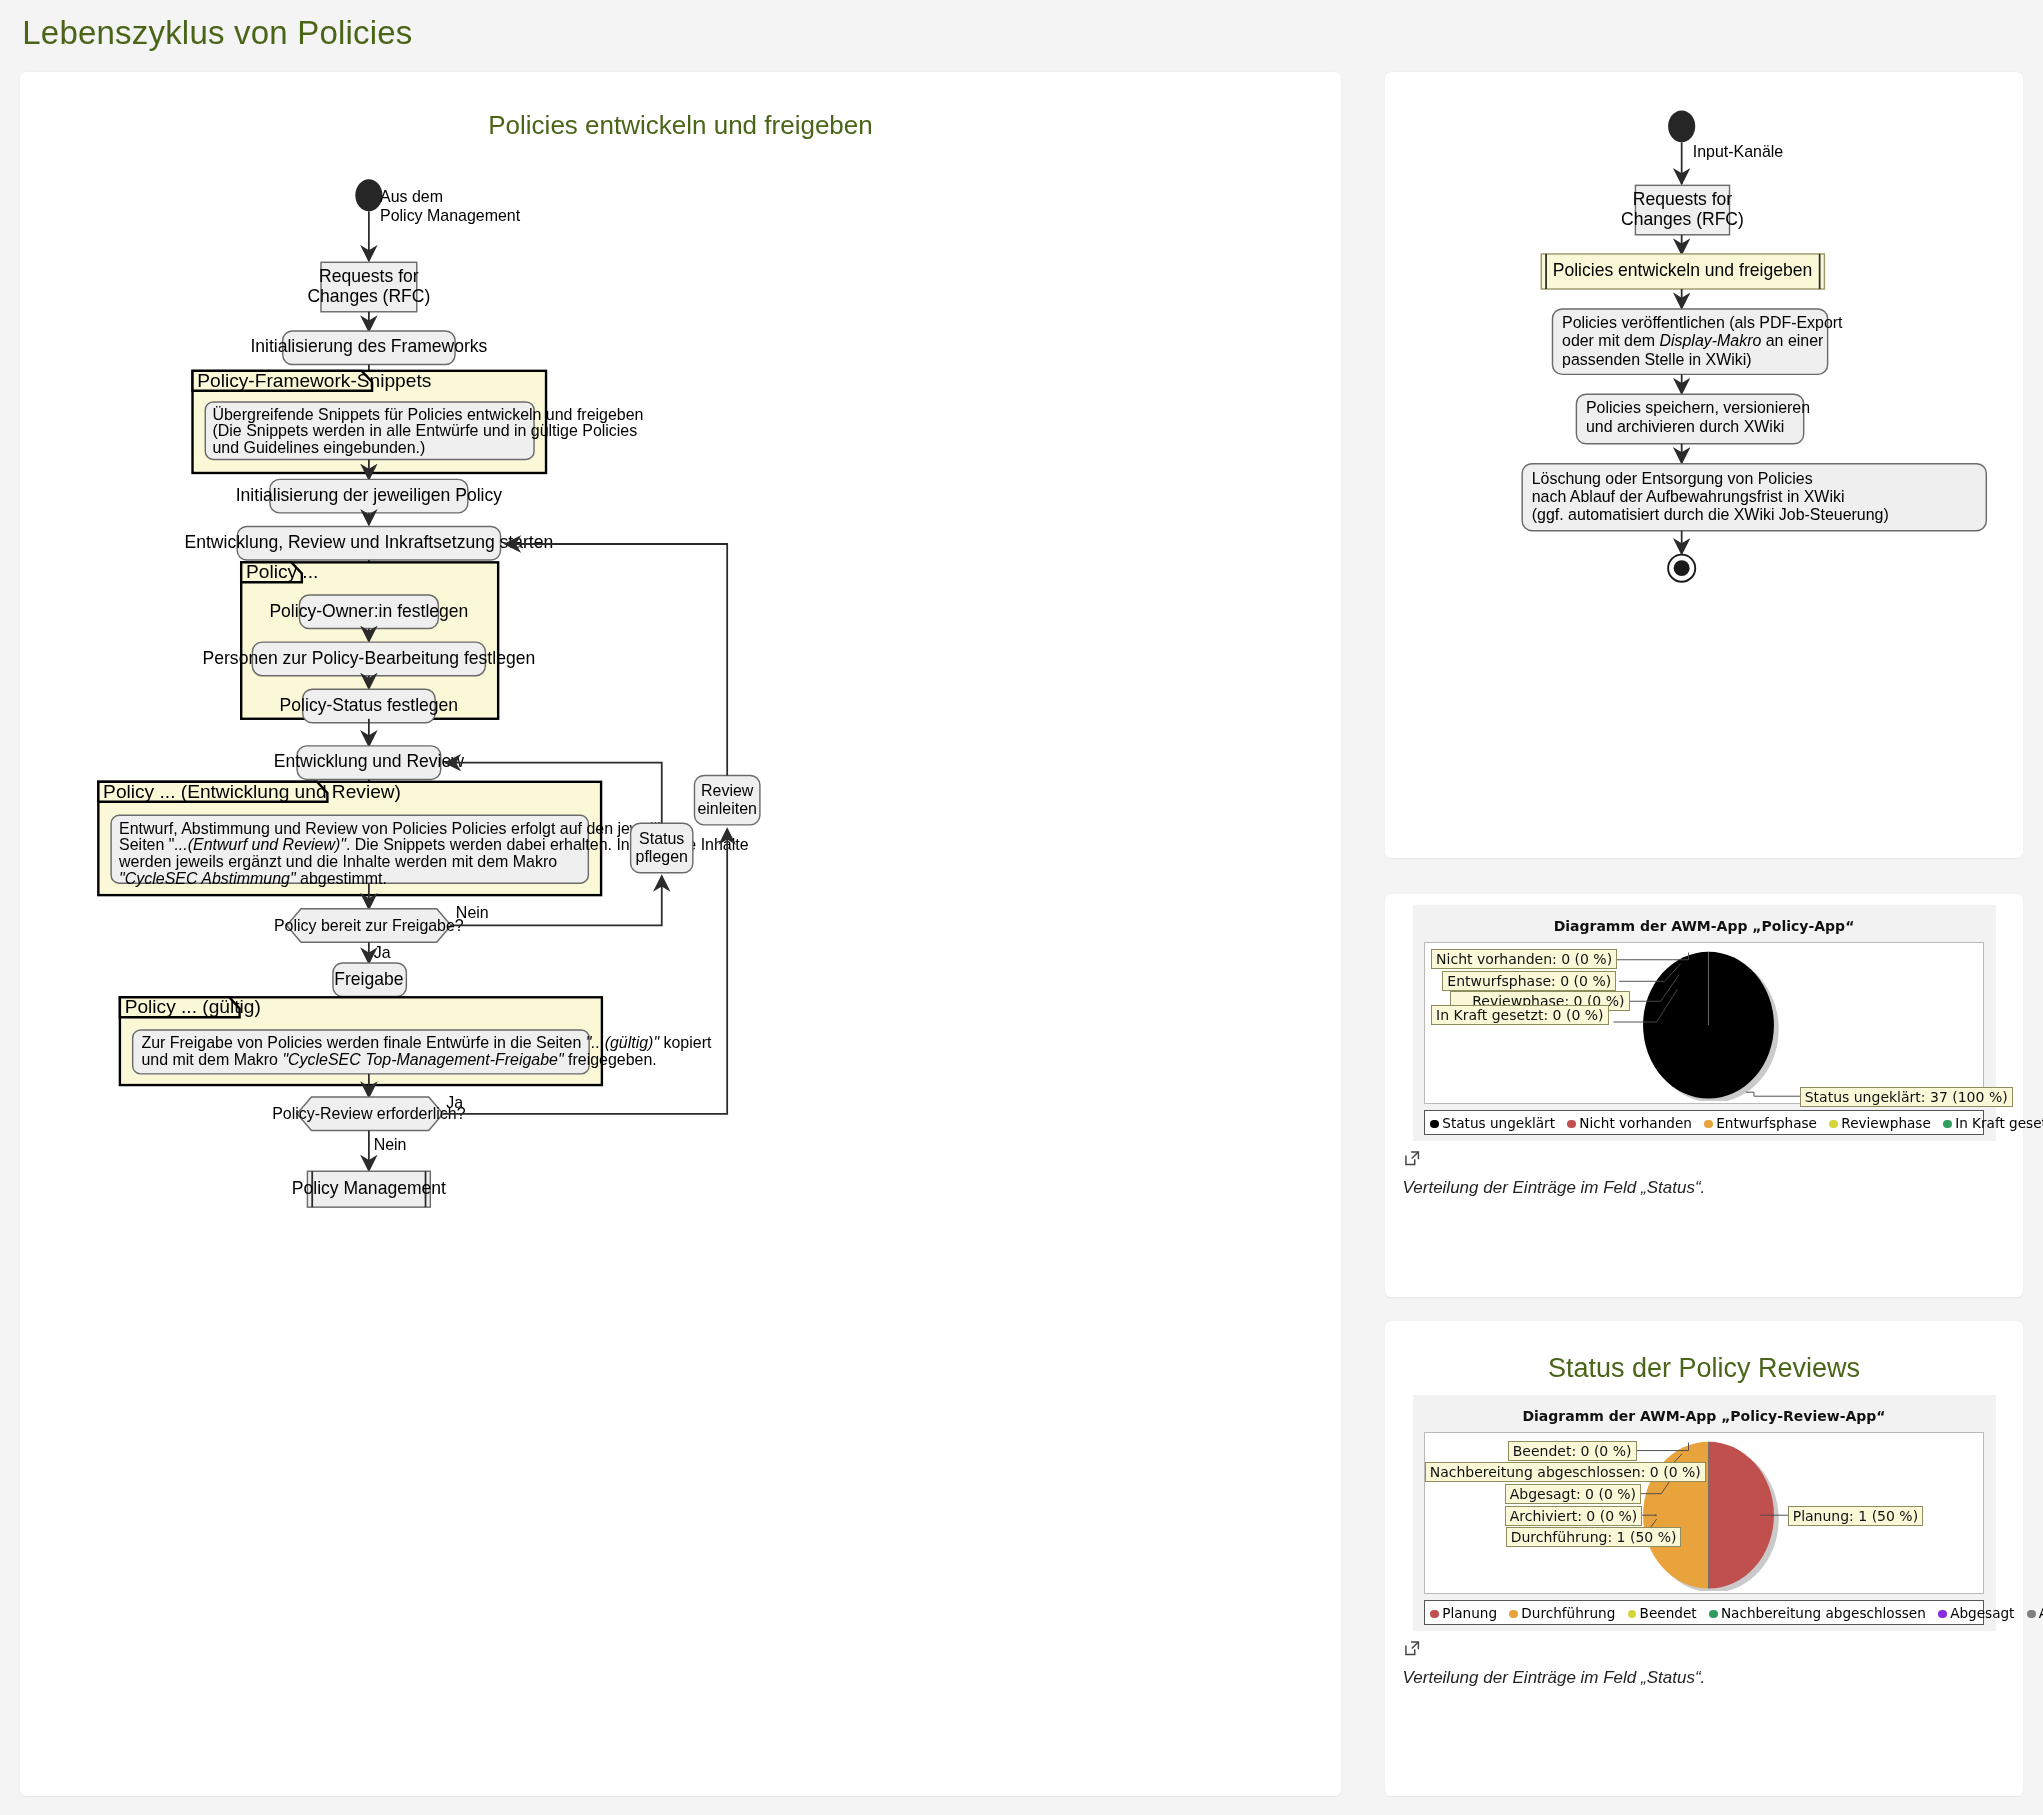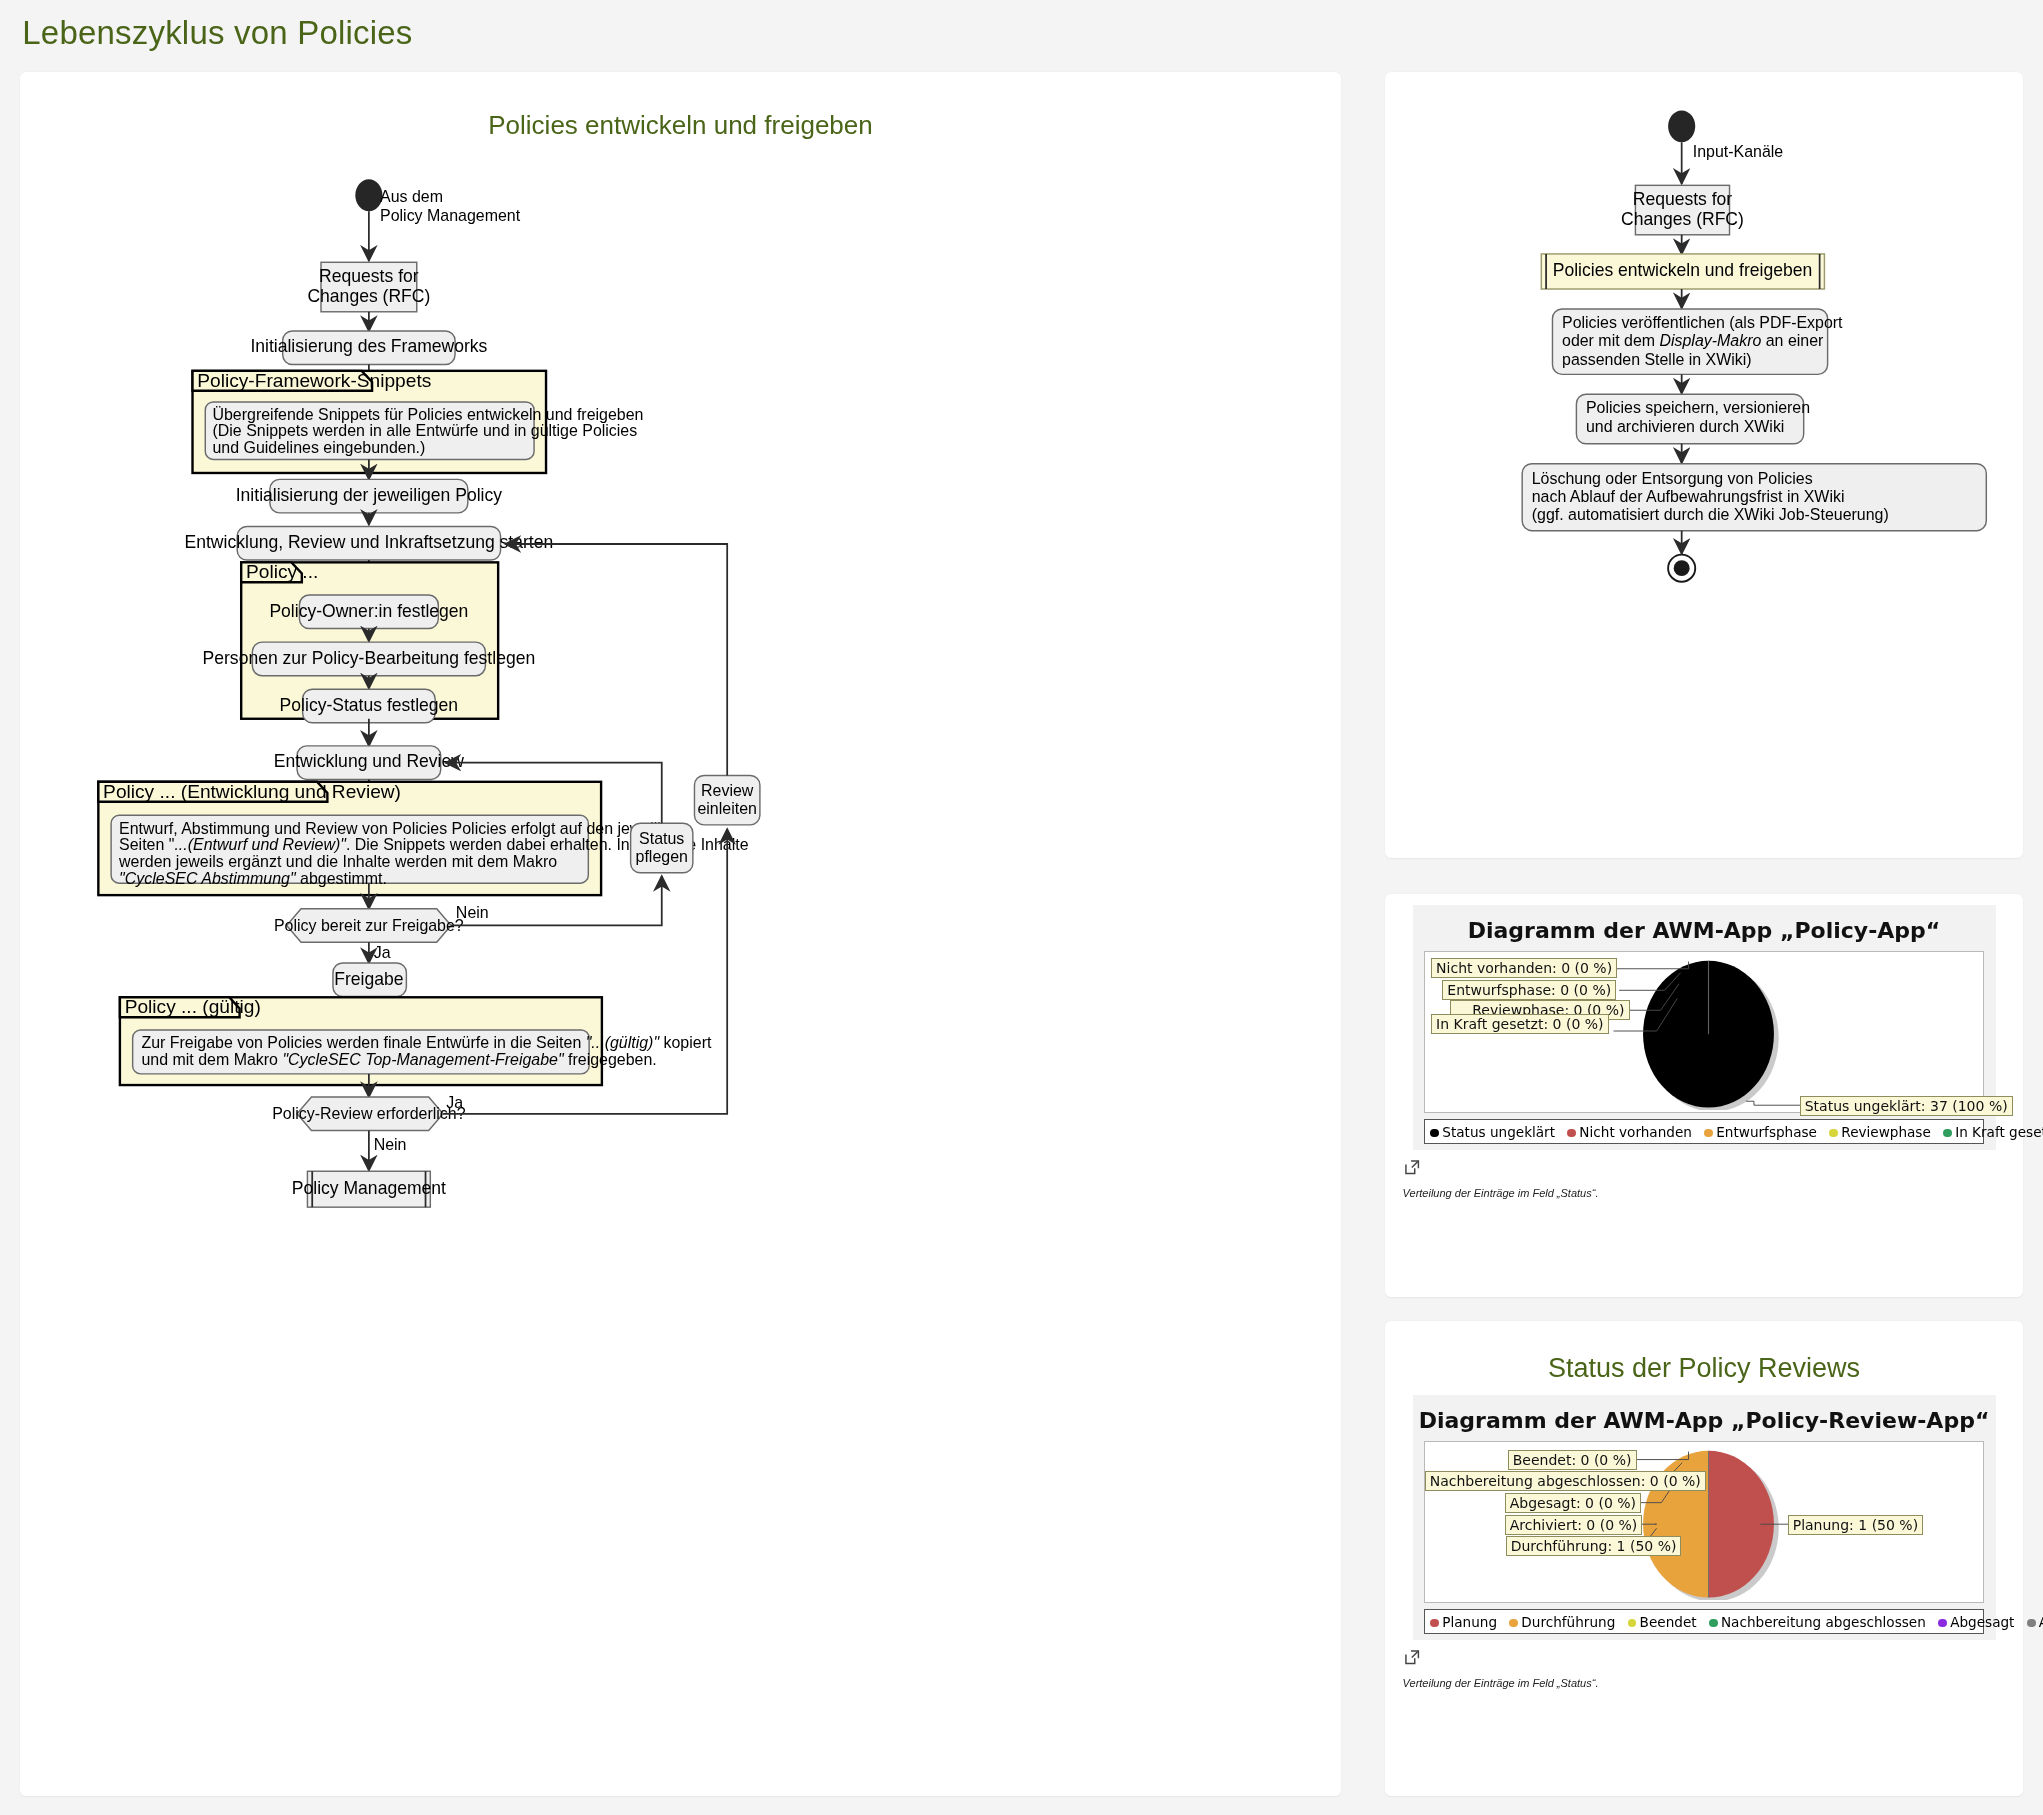--- a/index.html
+++ b/index.html
@@ -18,28 +18,28 @@
   svg{display:block;}
   .uml-text{font-family:"Liberation Sans",sans-serif;font-size:22px;fill:#000;}
   .uml-text-sm{font-family:"Liberation Sans",sans-serif;font-size:20px;fill:#000;}
   .uml-frame-title{font-family:"Liberation Sans",sans-serif;font-size:24px;fill:#000;}
   .ln{stroke:#2b2b2b;stroke-width:2.2;fill:none;}
   .node{fill:#efefef;stroke:#6b6b6b;stroke-width:1.8;}
   .frame{fill:#fbf8d8;stroke:#000;stroke-width:3;}
   .frametab{fill:#fbf8d8;stroke:#000;stroke-width:3;}
   .highlight{fill:#fbf8d8;stroke:#9a9a6a;stroke-width:1.8;}
   .chart-wrap{margin:11.2px auto 0;width:583px;background:#f2f2f2;padding:8px 0 6.4px;}
-  .chart-hdr{text-align:center;font-family:"DejaVu Sans",sans-serif;font-weight:bold;font-size:22px;color:#111;margin:4.8px 0 8px;}
+  .chart-hdr{text-align:center;font-family:"DejaVu Sans",sans-serif;font-weight:bold;font-size:14px;color:#111;margin:4.8px 0 8px;}
   .chart-inner{background:#fff;border:0.8px solid #b9b9b9;margin:0 11.2px;height:160px;position:relative;}
   .legend{margin:6.4px 11.2px 0;border:0.8px solid #555;background:#fff;text-align:center;font-family:"DejaVu Sans",sans-serif;font-size:13.6px;padding:3.2px 1.6px;white-space:nowrap;}
   .legend span.li{margin:0 4px;}
   .dot{display:inline-block;width:8.8px;height:8.8px;border-radius:50%;margin-right:3.2px;vertical-align:-0.8px;}
   .callout{position:absolute;background:#fbf8d8;border:0.8px solid #8d8d5e;font-family:"DejaVu Sans",sans-serif;font-size:14px;padding:0.8px 4px;white-space:nowrap;color:#111;}
   .ext-icon{margin:8px 0 0 17.6px;width:17.6px;height:17.6px;}
-  .caption{margin:11.2px 0 0 17.6px;font-size:11px;font-style:italic;color:#222;}
+  .caption{margin:11.2px 0 0 17.6px;font-size:17px;font-style:italic;color:#222;}
 </style>
 </head>
 <body>
 
 <div class="page-title">Lebenszyklus von Policies</div>
 
 <div class="panel" id="panel-main">
   <div class="panel-title" id="title-main">Policies entwickeln und freigeben</div>
 
   <svg width="1321" height="1612" viewBox="0 0 1655 2020">

